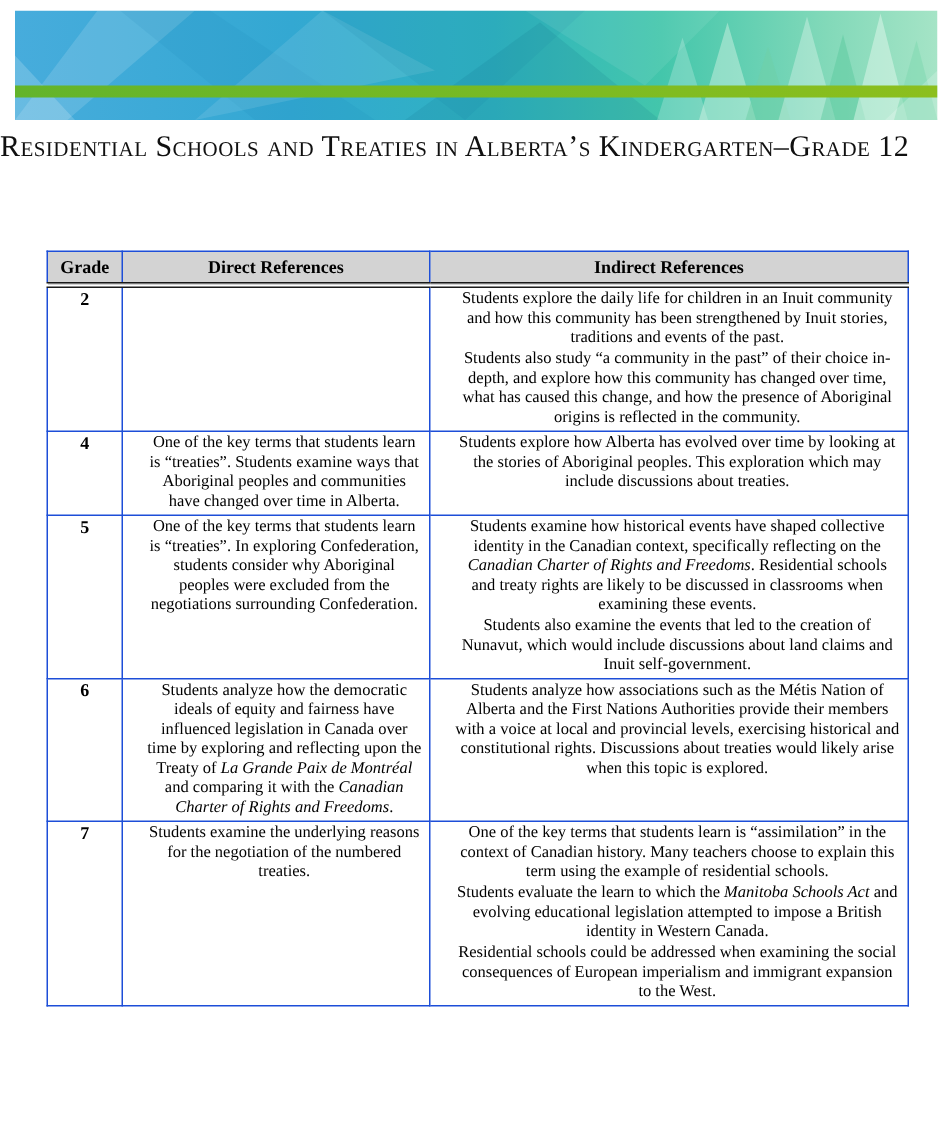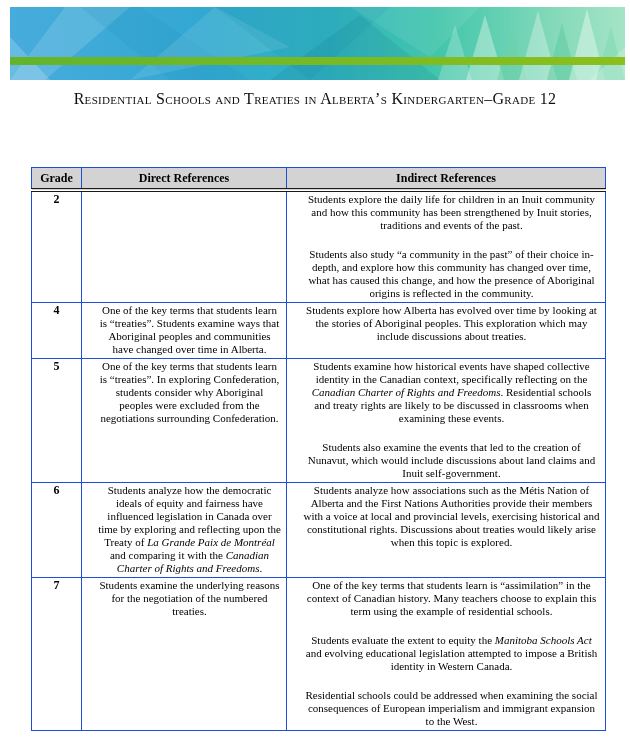--- a/index.html
+++ b/index.html
@@ -18,24 +18,23 @@
   .banner {
     position: absolute;
     left: 10px; top: 7px;
     width: 615px; height: 73px;
   }
   .banner svg { display: block; width: 100%; height: 100%; }
   .doc-title {
     position: absolute;
     top: 89px; left: 0;
     width: 630px;
-    text-align: center;
     font-weight: normal;
     font-variant: small-caps;
-    font-size: 16px;
+    font-size: 20px;
     line-height: 19.5px;
     letter-spacing: 0.3px;
     color: #101010;
   }
   table.reftable {
     position: absolute;
     top: 167px; left: 31px;
     width: 574px;
     border-collapse: collapse;
     table-layout: fixed;
@@ -55,21 +54,21 @@
     border-bottom: 4px double #1a1a1a;
   }
   .reftable td { padding: 1px 5px 2px 16px; text-align: center; }
   .reftable td.grade-cell {
     font-weight: bold;
     font-size: 12px;
     text-align: center;
     padding: 1px 2px;
   }
   .ref-cell p { margin: 0; }
-  .ref-cell p + p { margin-top: 16px; }
+  .ref-cell p + p { margin-top: 1px; }
   .ref-cell em { font-style: italic; }
 </style>
 </head>
 <body>
 
 <div class="page">
 
   <div class="banner">
     <svg viewBox="0 0 615 73" preserveAspectRatio="none">
       <defs>
@@ -160,20 +159,20 @@
             <p><span>Students analyze how associations such as the Métis Nation of Alberta and the First Nations Authorities provide their members with a voice at local and provincial levels, exercising historical and constitutional rights. Discussions about treaties would likely arise when this topic is explored.</span></p>
           </td>
         </tr>
         <tr>
           <td class="grade-cell">7</td>
           <td class="ref-cell">
             <p><span>Students examine the underlying reasons for the negotiation of the numbered treaties.</span></p>
           </td>
           <td class="ref-cell">
             <p><span>One of the key terms that students learn is “assimilation” in the context of Canadian history. Many teachers choose to explain this term using the example of residential schools.</span></p>
-            <p><span>Students evaluate the extent to equity the </span><em>Manitoba Schools Act</em><span> and evolving educational legislation attempted to impose a British identity in Western Canada.</span></p>
+            <p><span>Students evaluate the learn to which the </span><em>Manitoba Schools Act</em><span> and evolving educational legislation attempted to impose a British identity in Western Canada.</span></p>
             <p><span>Residential schools could be addressed when examining the social consequences of European imperialism and immigrant expansion to the West.</span></p>
           </td>
         </tr>
       </tbody>
   </table>
 
 </div>
 
 </body></html>

